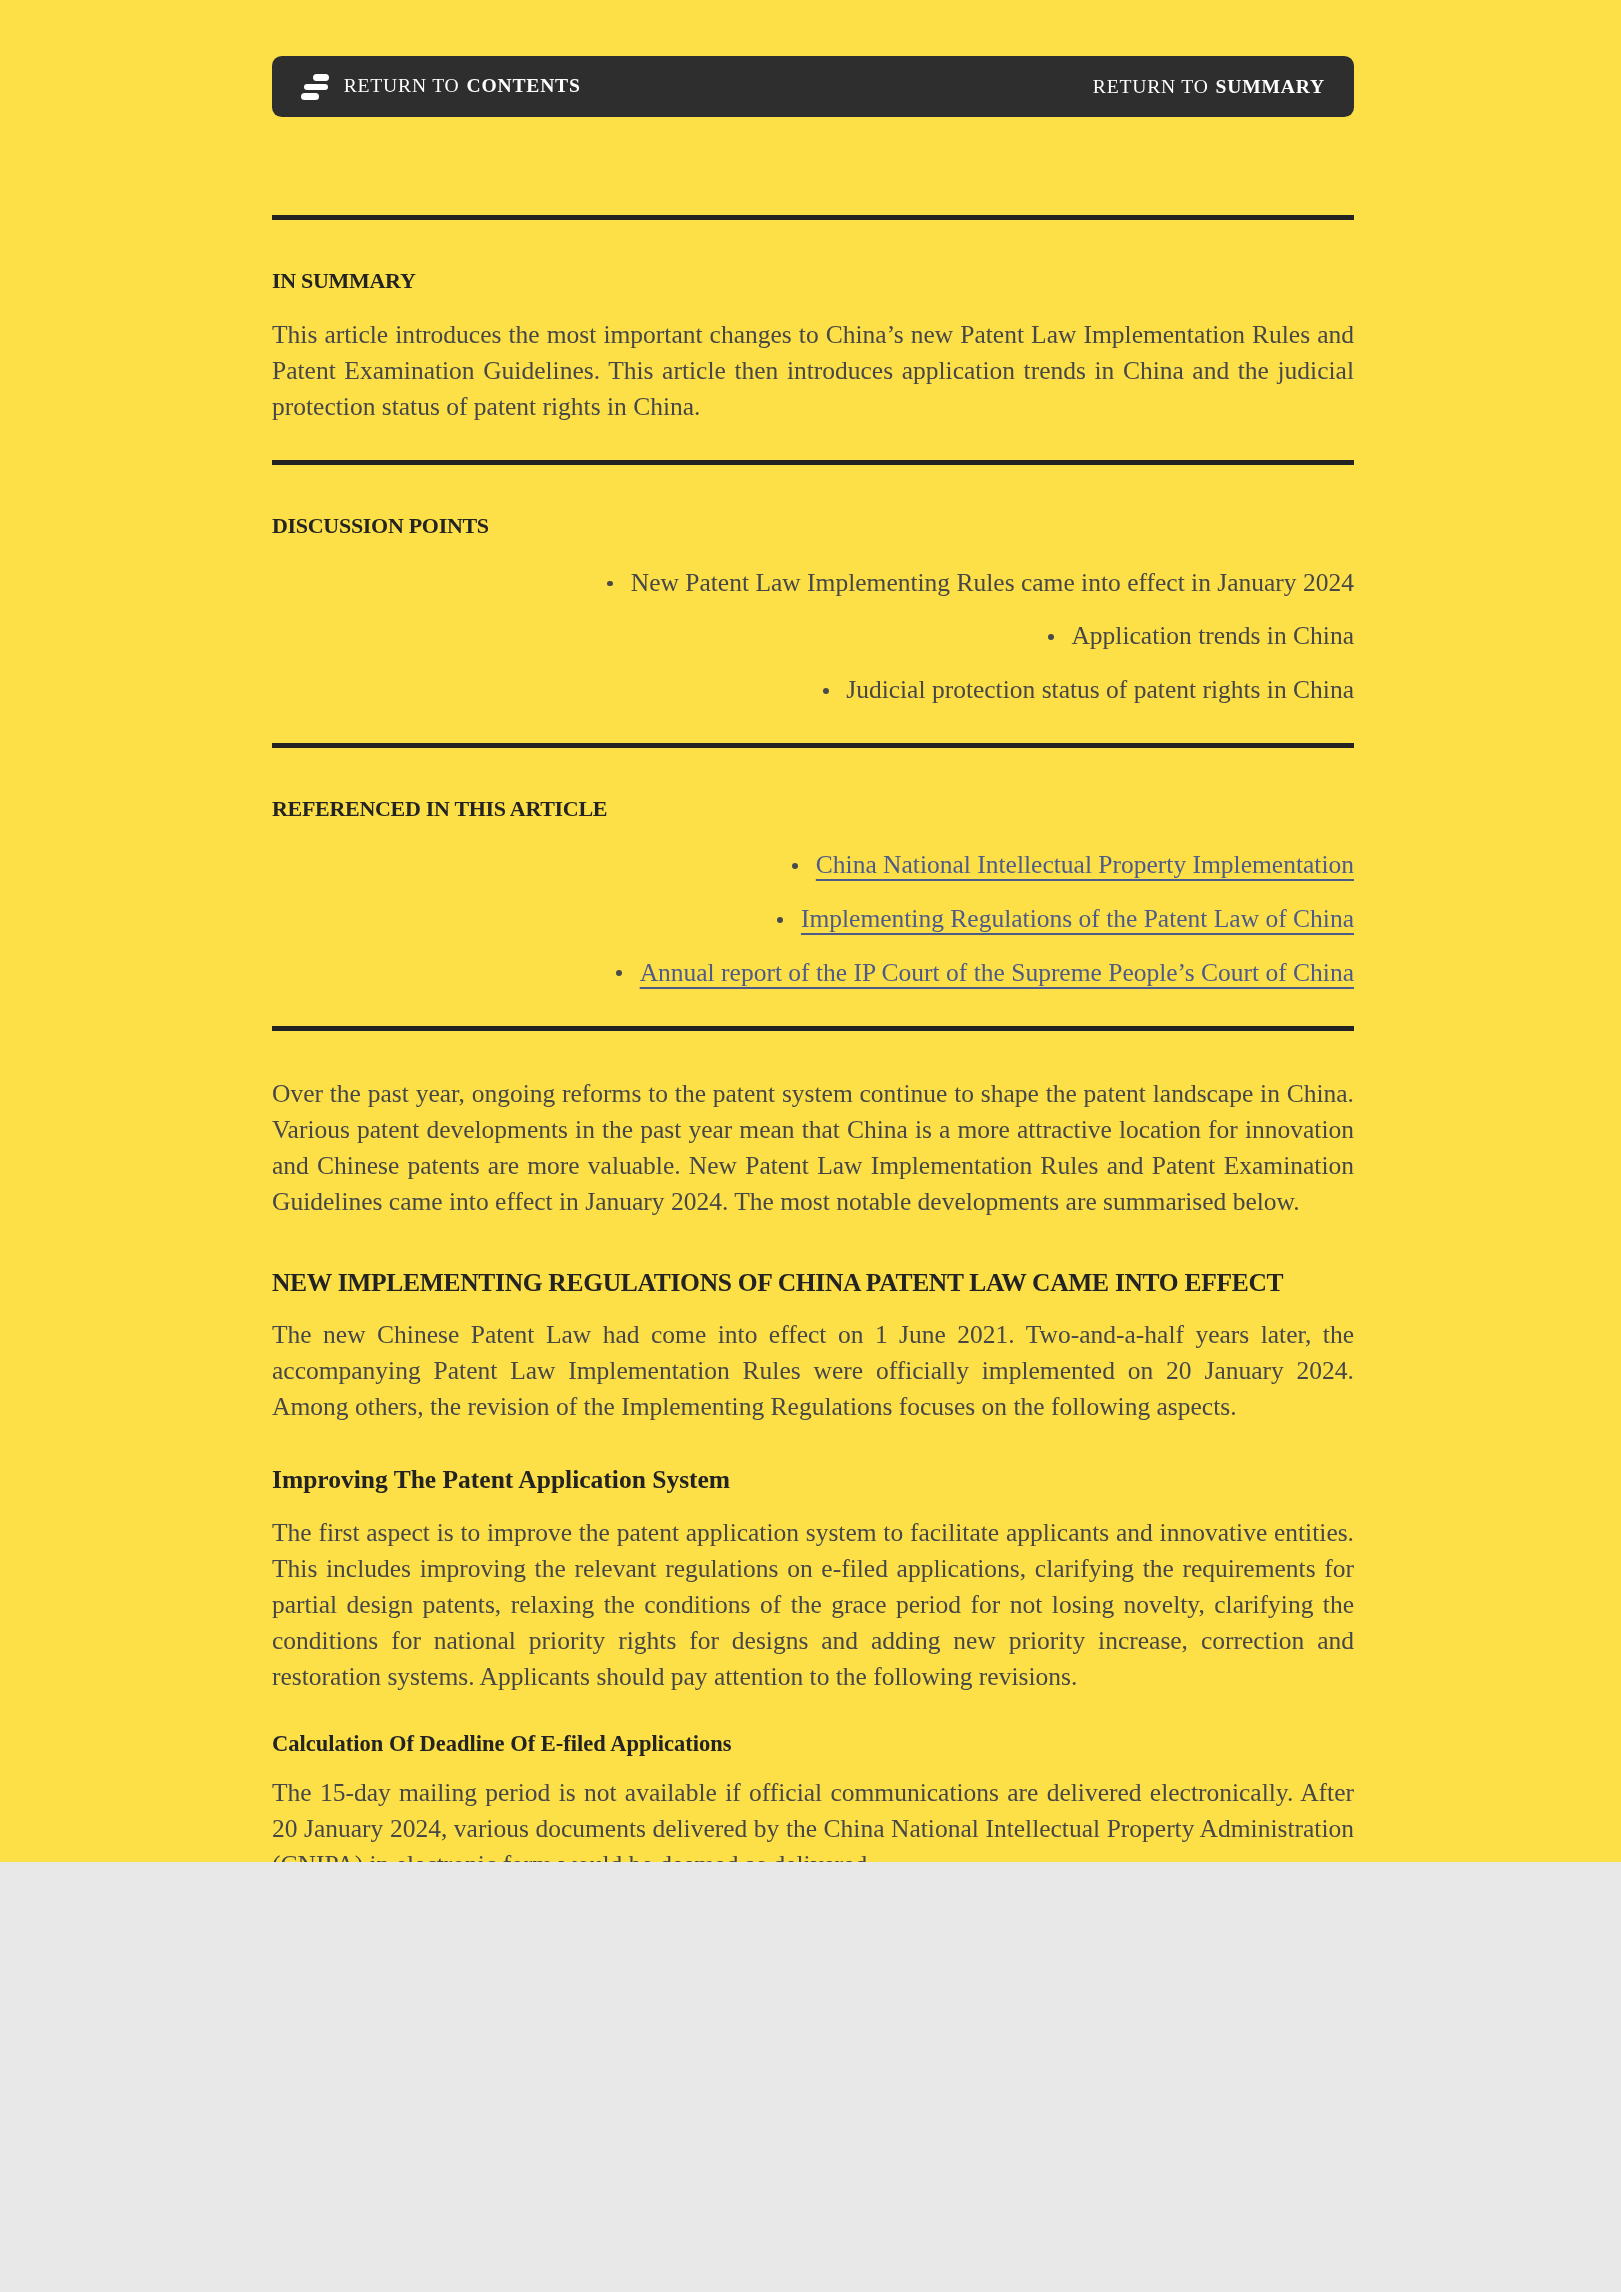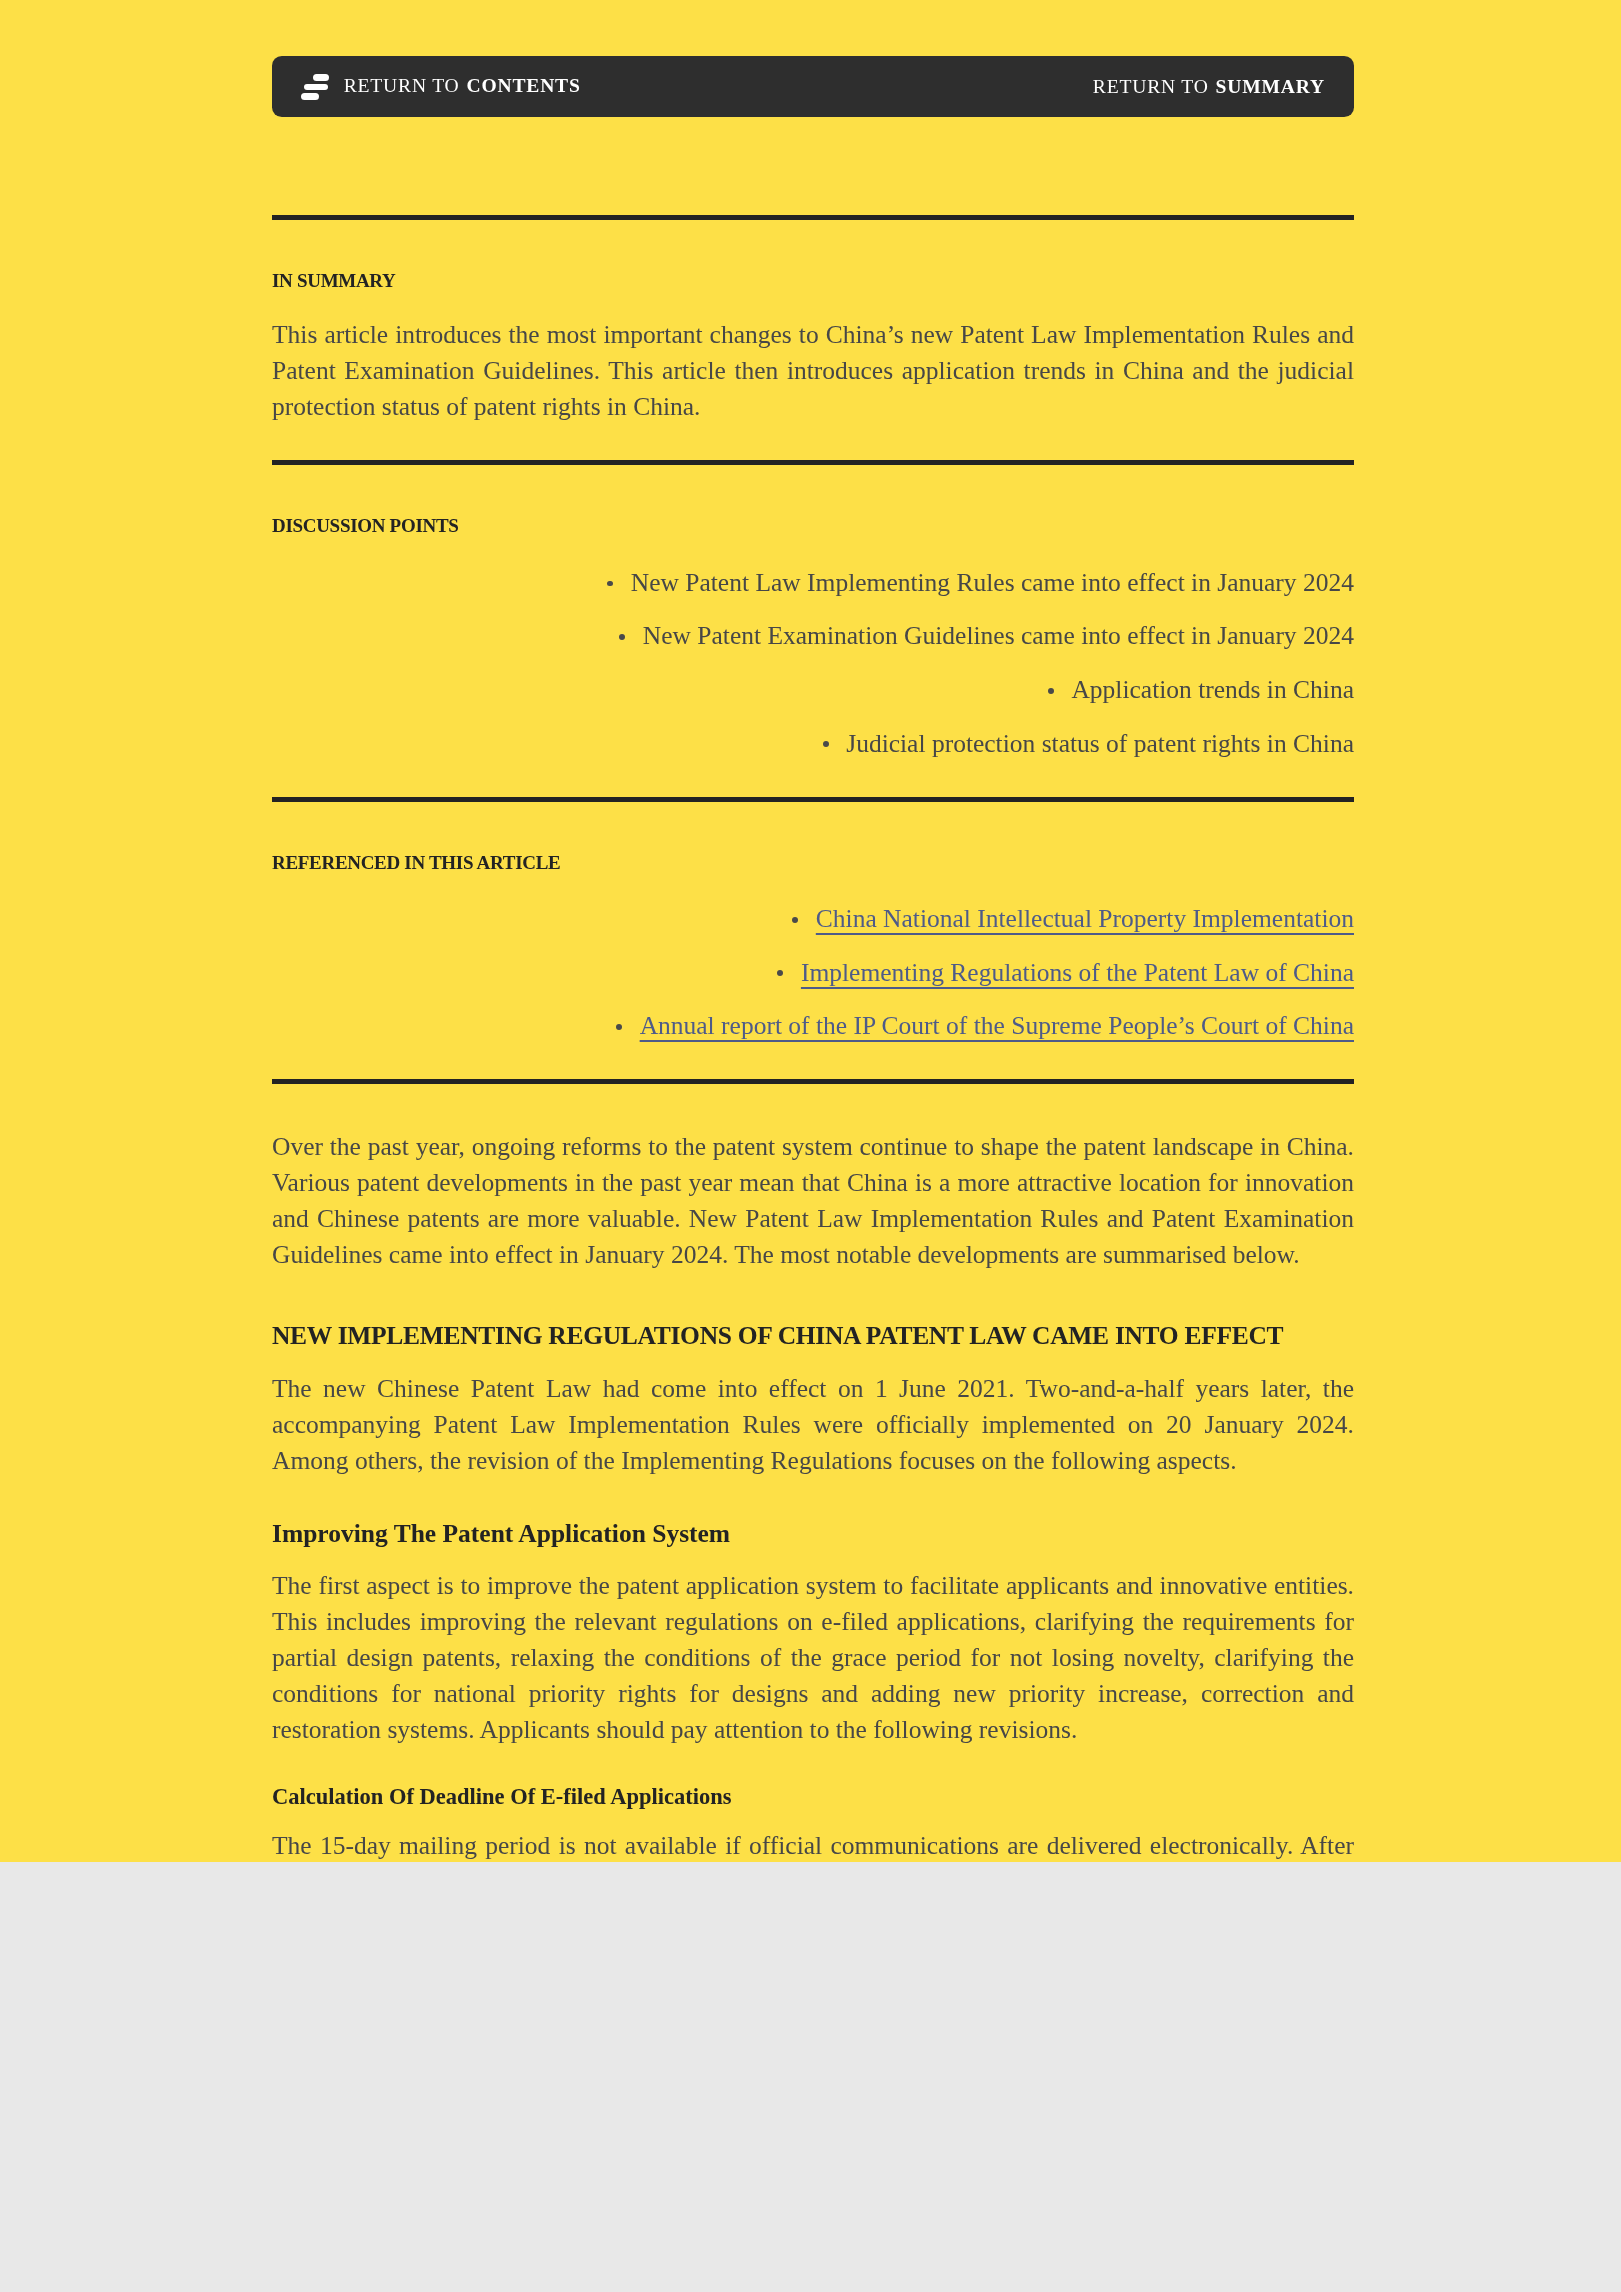--- a/index.html
+++ b/index.html
@@ -28,21 +28,21 @@
   .contents-icon i{position:absolute;height:6.9px;border-radius:3.9px;background:#ffffff;display:block;}
   .contents-icon i:nth-child(1){top:1px;left:11.8px;width:16.7px;}
   .contents-icon i:nth-child(2){top:10.8px;left:2.9px;width:24.5px;}
   .contents-icon i:nth-child(3){top:20.6px;left:0px;width:17.6px;}
 
   
   .rule{height:4.9px;background:#232323;border:0;margin:0;}
   .rule.r1{margin-top:98px;}
   .rule.r2{margin-top:35px;}
   .h-caps{
-    font-size:19px;font-weight:700;color:#232323;
+    font-size:22px;font-weight:700;color:#232323;
     letter-spacing:-0.3px;margin:45px 0 0 0;line-height:31px;
   }
   .para{
     font-size:25.5px;line-height:36px;color:#474747;
     text-align:justify;margin:21.6px 0 0 0;
   }
   .para.intro{margin-top:45px;}
 
   
   ul.blist{list-style:none;margin:23.5px 0 0 0;padding:0 0 0 71px;}
@@ -107,24 +107,20 @@
     <hr class="rule r2">
 
     <h2 class="h-caps">DISCUSSION POINTS</h2>
     <ul class="blist">
       <li>
           <span class="dot"></span>
           <span>New Patent Law Implementing Rules came into effect in January 2024</span>
         </li>
       <li>
           <span class="dot"></span>
-          <span>New Patent Examination Guidelines came into effect in January 2024</span>
-        </li>
-      <li>
-          <span class="dot"></span>
           <span>Application trends in China</span>
         </li>
       <li>
           <span class="dot"></span>
           <span>Judicial protection status of patent rights in China</span>
         </li>
     </ul>
     <hr class="rule r2">
 
     <h2 class="h-caps">REFERENCED IN THIS ARTICLE</h2>

